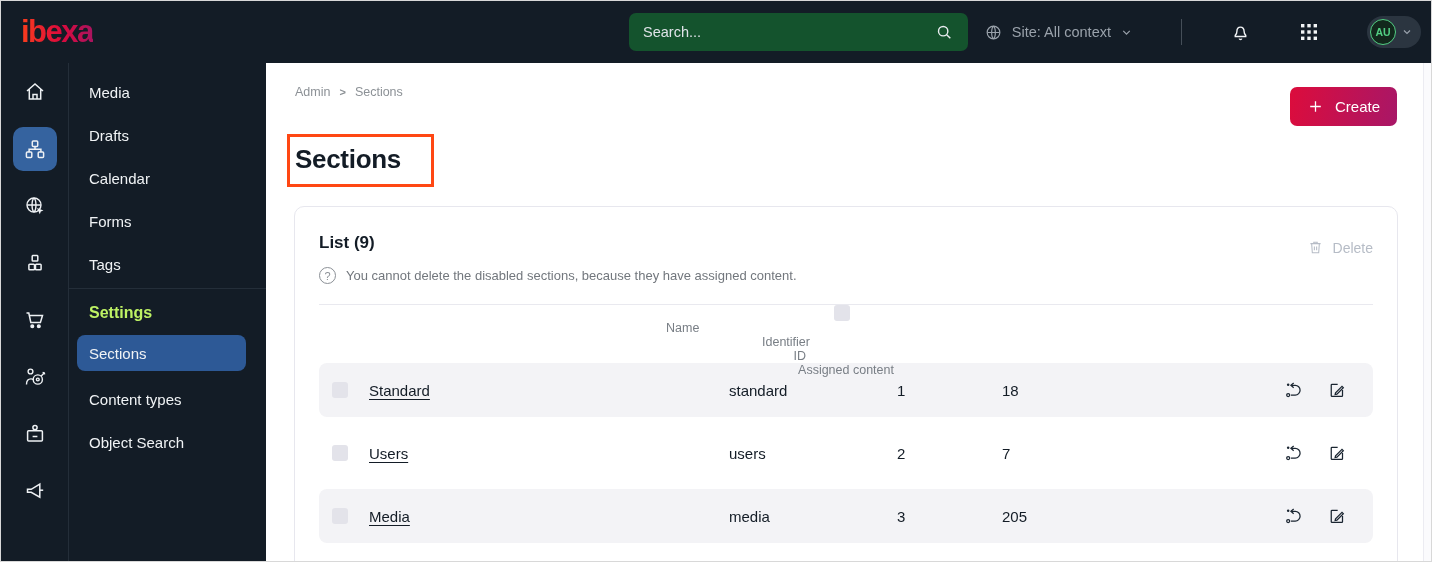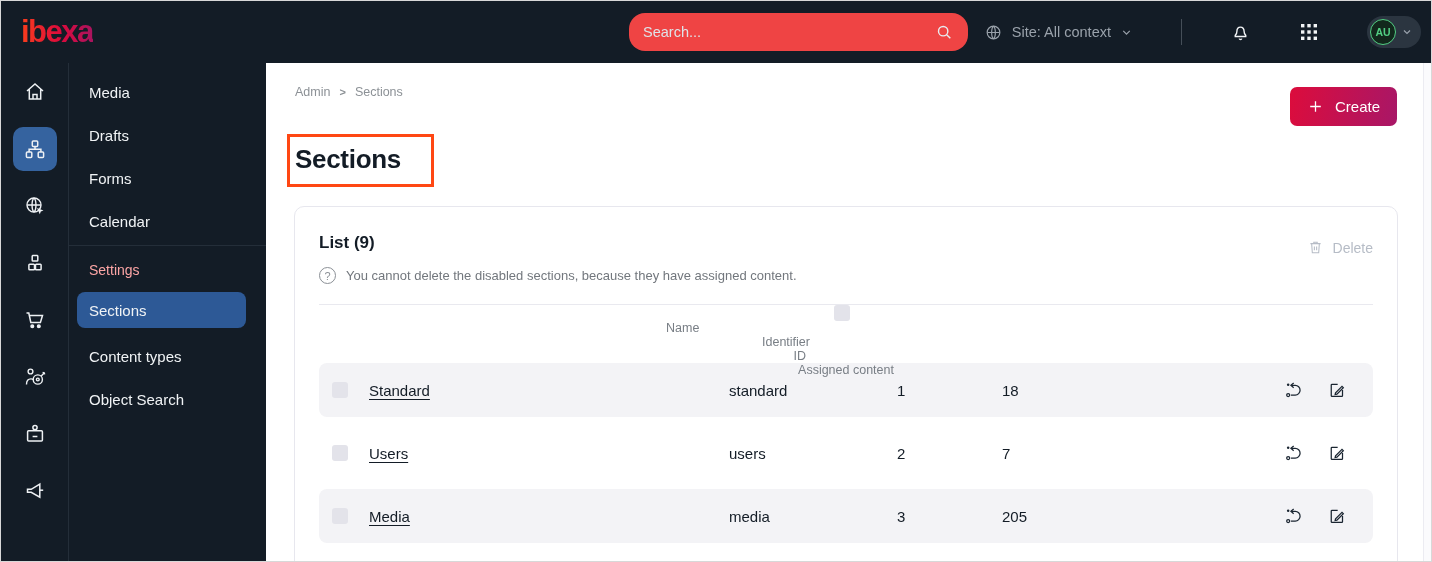--- a/index.html
+++ b/index.html
@@ -4,22 +4,22 @@
 <style>
   * { margin:0; padding:0; box-sizing:border-box; }
   body { font-family:"Liberation Sans", sans-serif; background:#fff; }
   .frame { position:relative; width:1432px; height:562px; border:1px solid #d8d8d8; overflow:hidden; background:#fff; }
 
   
   .topbar { position:absolute; top:0; left:0; right:0; height:62px; background:#131c26; z-index:5; }
   .logo { position:absolute; left:20px; top:13px; font-size:31px; font-weight:bold; letter-spacing:-1.5px;
           background:linear-gradient(90deg,#f93d1d 0%,#dc0a3c 55%,#a9145f 100%);
           -webkit-background-clip:text; background-clip:text; color:transparent; }
-  .search { position:absolute; left:628px; top:12px; width:339px; height:38px; background:#ef4444;
-            border-radius:16px; display:flex; align-items:center; padding:0 14px; }
+  .search { position:absolute; left:628px; top:12px; width:339px; height:38px; background:#14532d;
+            border-radius:7px; display:flex; align-items:center; padding:0 14px; }
   .search input { flex:1; background:transparent; border:none; outline:none; color:#e8ecef; font-size:14.5px;
                   font-family:"Liberation Sans", sans-serif; }
   .search input::placeholder { color:#dfe3e8; }
   .search .mag { color:#e8ecef; display:flex; }
   .top-right { position:absolute; right:10px; top:0; height:62px; display:flex; align-items:center;gap:32px; }
   .site-ctx { display:flex; align-items:center; gap:9px; color:#9aa2ab; font-size:14.5px; cursor:pointer; }
   .tb-divider { width:1px; height:26px; background:#454e58; margin:0 16px; }
   .tb-icon { color:#f2f4f6; display:flex; align-items:center; margin-right:17px; cursor:pointer; }
   .avatar-pill { display:flex; align-items:center; gap:5px; background:#2b3540; border-radius:16px;
                  padding:3px 8px 3px 3px; cursor:pointer; }
@@ -29,21 +29,21 @@
 
   
   .sidebar { position:absolute; left:0; top:62px; bottom:0; width:265px; background:#131c26; display:flex; z-index:4; }
   .rail { width:68px; border-right:1px solid #242e39; padding-top:7px; display:flex; flex-direction:column; align-items:center; }
   .rail-item { width:44px; height:44px; margin-bottom:13px; display:grid; place-items:center; color:#eef1f4;
                border-radius:10px; cursor:pointer; }
   .rail-item.active { background:#35639f; }
   .menu { flex:1; padding-top:8px; }
   .menu-item { height:43px; display:flex; align-items:center; padding-left:20px; color:#f0f3f5; font-size:15px; cursor:pointer; }
   .menu-divider { height:1px; background:#242e39; margin:2px 0; }
-  .menu-label { height:44px; display:flex; align-items:center; padding-left:20px; color:#fca5a5; font-size:14px; }
+  .menu-label { height:44px; display:flex; align-items:center; padding-left:20px; color:#bef264; font-size:16px;font-weight:bold; }
   .menu-item.active { height:36px; margin:0 20px 7px 8px; padding-left:12px; background:#2d5996; border-radius:8px; }
 
   
   .main { position:absolute; left:265px; top:62px; right:0; bottom:0; background:#fff; }
   .scroll-track { position:absolute; right:0; top:0; bottom:0; width:8px; background:#fbfbfd; border-left:1px solid #ececf2; }
   .breadcrumb { position:absolute; left:29px; top:22px; display:flex; align-items:center; gap:9px;
                 color:#8c9196; font-size:12.5px; }
   .crumb { cursor:pointer; }
   .crumb-sep { font-size:11px; font-weight:bold; }
   .create-btn { position:absolute; right:34px; top:24px; height:39px; padding:0 17px; border:none; cursor:pointer;
@@ -200,22 +200,23 @@
         <svg width="24" height="24" viewBox="0 0 24 24" fill="none" stroke="currentColor" stroke-width="1.5">
           <path d="M4.5 10.3h3.7L16.8 5v13.2l-8.6-4.9H4.5z"></path>
           <path d="M16.8 11.2h3.4"></path>
         </svg>
       </div>
     </div>
 
     <div class="menu">
       <div class="menu-item">Media</div>
       <div class="menu-item">Drafts</div>
+      <div class="menu-item">Calendar</div>
       <div class="menu-item">Forms</div>
-      <div class="menu-item">Calendar</div>
+      <div class="menu-item">Tags</div>
       <div class="menu-divider"></div>
       <div class="menu-label">Settings</div>
       <div class="menu-item active">Sections</div>
       <div class="menu-item">Content types</div>
       <div class="menu-item">Object Search</div>
     </div>
   </div>
 
   <div class="main">
     <div class="scroll-track"></div>

